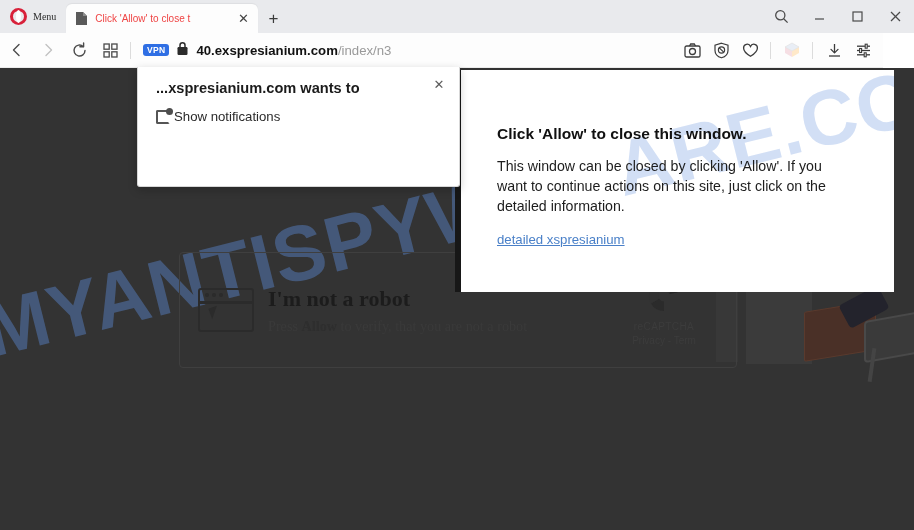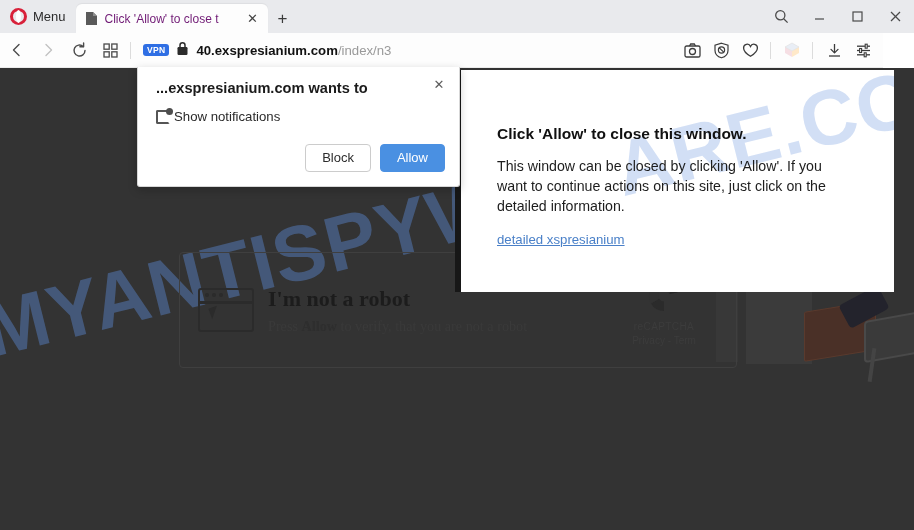--- a/index.html
+++ b/index.html
@@ -25,38 +25,38 @@
   .opera-logo {
     width: 17px; height: 17px; border-radius: 50%;
     border: 3px solid #d8213a;
     position: relative;
   }
   .opera-logo::after {
     content: ""; position: absolute; left: 3px; top: -1px;
     width: 5px; height: 13px; border-radius: 50%;
     background: #ffffff;
   }
-  .menu-label { font-size: 13px; color: #2b2b2b; }
+  .menu-label { font-size: 10px; color: #2b2b2b; font-family: Liberation Serif, serif; }
 
   .tab {
     position: relative;
     height: 29px; margin-bottom: 0;
     background: #fdfdfd;
     border-radius: 6px 6px 0 0;
     display: flex; align-items: center;
     padding: 0 6px 0 9px;
     width: 192px;
     box-shadow: 0 -1px 1px rgba(0,0,0,.05);
   }
   .tab-favicon {
     width: 13px; height: 15px; flex: none; margin-right: 7px;
     position: relative;
   }
   .tab-title {
-    font-size: 12px; color: #701a75; white-space: nowrap;
+    font-size: 10px; color: #ef4444; white-space: nowrap;
     overflow: hidden; flex: 1;
     -webkit-mask-image: linear-gradient(90deg,#000 84%,transparent 100%);
     mask-image: linear-gradient(90deg,#000 84%,transparent 100%);
   }
   .tab-close {
     width: 18px; height: 18px; flex: none;
     display: flex; align-items: center; justify-content: center;
     color: #444; font-size: 13px; line-height: 1;
   }
   .new-tab {
@@ -454,28 +454,24 @@
   <div class="white-panel">
     <div class="wp-watermark">ARE.COM</div>
     <div class="wp-inner">
       <div class="wp-title">Click 'Allow' to close this window.</div>
       <div class="wp-body">This window can be closed by clicking 'Allow'. If you want to continue actions on this site, just click on the detailed information.</div>
       <a class="wp-link" href="#">detailed xspresianium</a>
     </div>
   </div>
 
   <div class="perm">
-    <div class="perm-title">...exspresianium.com wants to</div>
+    <div class="perm-title">...xspresianium.com wants to</div>
     <div class="perm-close">✕</div>
     <div class="perm-row">
       <span class="perm-ico">
         <span class="sq"></span>
           <span class="dot"></span>
       </span>
       <span class="perm-label">Show notifications</span>
     </div>
-    <div class="perm-actions">
-      <button class="btn btn-block">Block</button>
-      <button class="btn btn-allow">Allow</button>
-    </div>
   </div>
 
 </div>
 
 </body></html>

